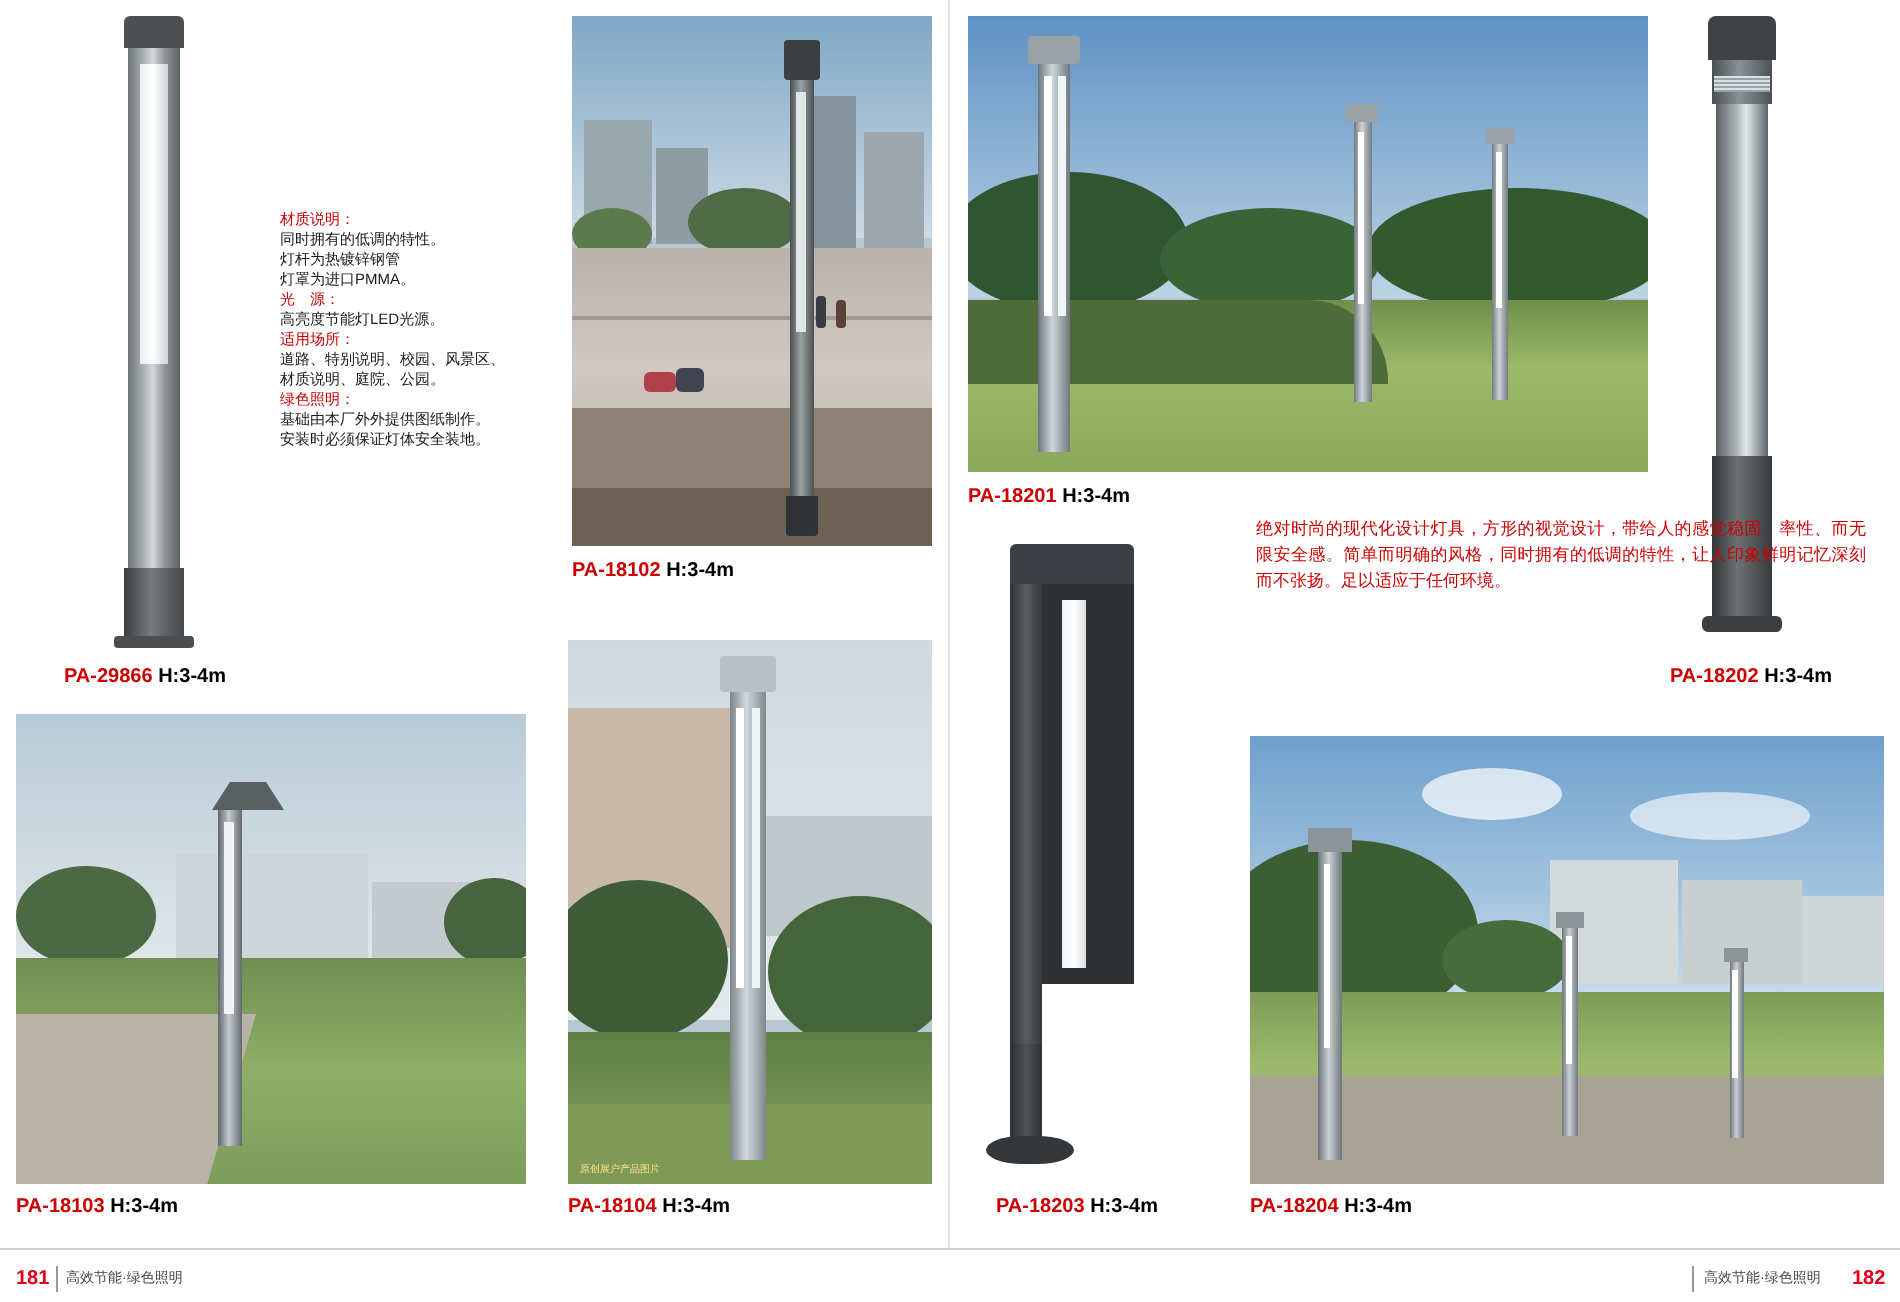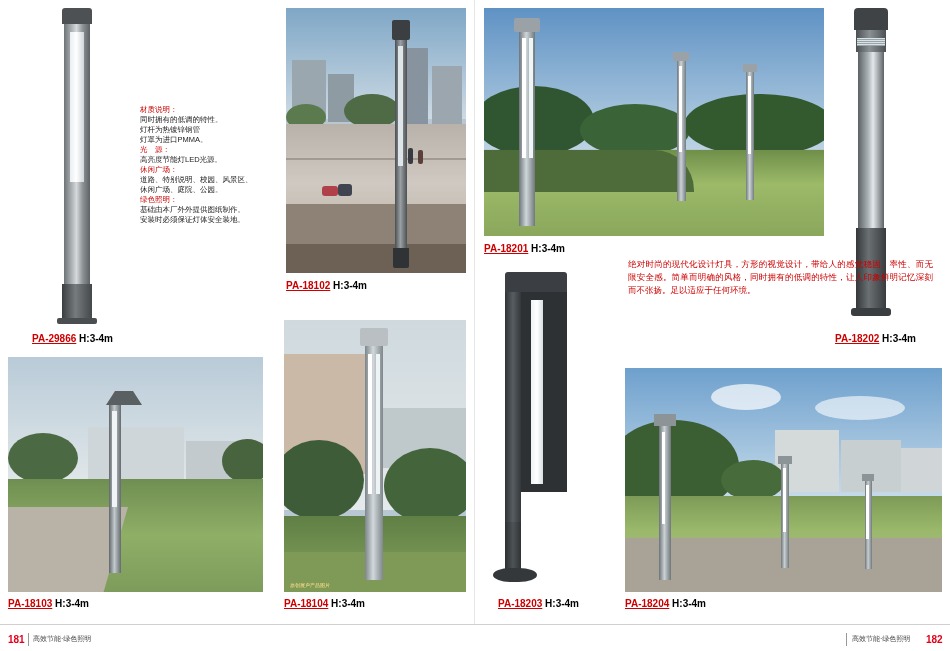--- a/index.html
+++ b/index.html
@@ -7,21 +7,21 @@
     width:950px;height:651px;background:#ffffff;
     font-family:"Liberation Sans","DejaVu Sans",sans-serif;
     position:relative;overflow:hidden;
   }
   .page{position:absolute;left:0;top:0;width:950px;height:651px;}
 
   
   .photo{position:absolute;overflow:hidden;background:#b9c7d2;}
   .photo .sky{position:absolute;left:0;top:0;right:0;height:55%;}
   .caption{position:absolute;font-size:10px;font-weight:bold;color:#000;white-space:nowrap;}
-  .caption .code{color:#cc0000;text-decoration:underline;}
+  .caption .code{color:#cc0000;}
 
   
   .lampfig{position:absolute;}
 
   
   .cap{position:absolute;background:#55595c;border-radius:2px;}
   .pole{position:absolute;background:linear-gradient(to right,#6e7377 0%,#a9aeb1 28%,#d5d9db 48%,#8d9295 72%,#5d6265 100%);}
   .lens{position:absolute;background:linear-gradient(to right,#e9eef2 0%,#ffffff 45%,#cfd6da 100%);}
   .base{position:absolute;background:linear-gradient(to right,#3c4043 0%,#70757a 40%,#4a4e52 100%);border-radius:1px;}
 
@@ -57,23 +57,23 @@
     <span>H:3-4m</span>
   </div>
 
   <div class="specs" style="left:140px;top:105px;">
     <div class="hd">材质说明：</div>
     <div>同时拥有的低调的特性。</div>
     <div>灯杆为热镀锌钢管</div>
     <div>灯罩为进口PMMA。</div>
     <div class="hd">光　源：</div>
     <div>高亮度节能灯LED光源。</div>
-    <div class="hd">休闲广场：</div>
+    <div class="hd">适用场所：</div>
     <div>道路、特别说明、校园、风景区、</div>
-    <div>休闲广场、庭院、公园。</div>
+    <div>材质说明、庭院、公园。</div>
     <div class="hd">绿色照明：</div>
     <div>基础由本厂外外提供图纸制作。</div>
     <div>安装时必须保证灯体安全装地。</div>
   </div>
 
   <div class="photo" style="left:286px;top:8px;width:180px;height:265px;">
     <div class="sky" style="height:42%;background:linear-gradient(to bottom,#7fa7c6,#cddae4);"></div>
 
     <div style="position:absolute;left:6px;top:52px;width:34px;height:62px;background:#9aa7ae;"></div>
     <div style="position:absolute;left:42px;top:66px;width:26px;height:48px;background:#8e9ba3;"></div>

